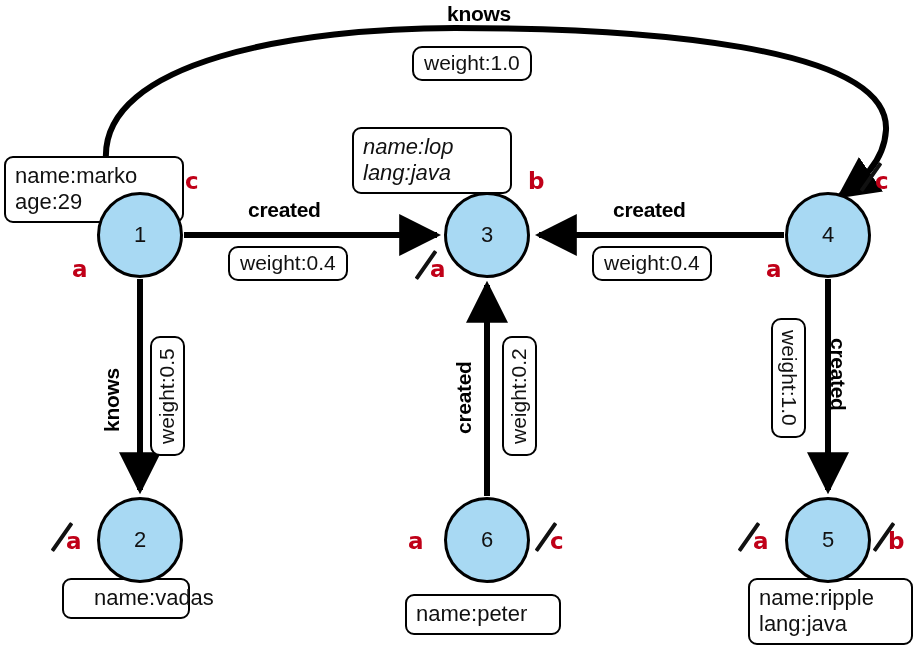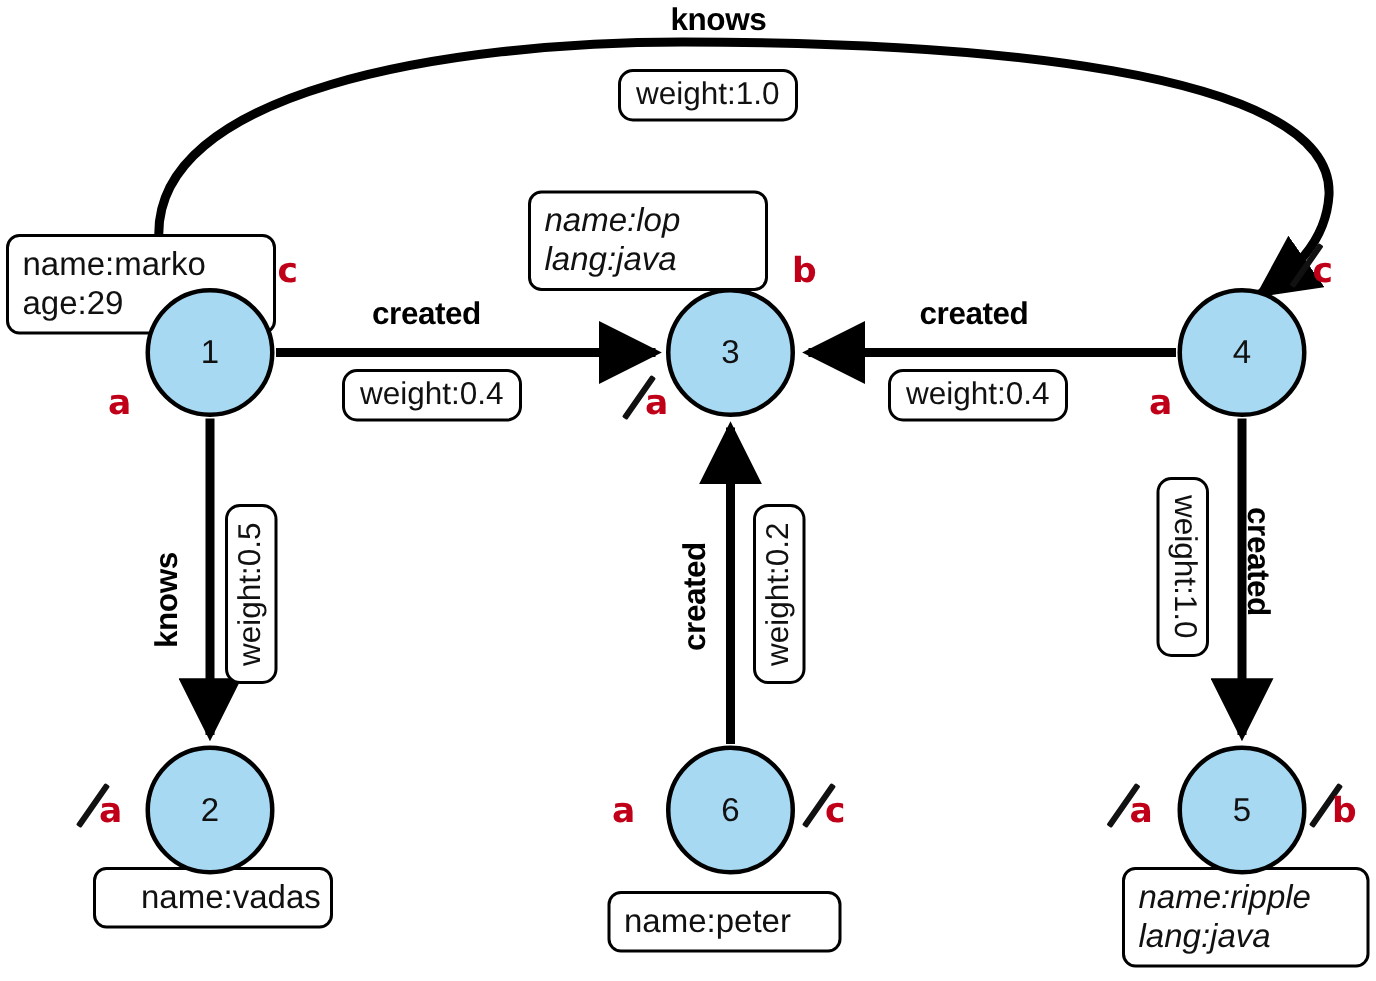--- a/index.html
+++ b/index.html
@@ -70,29 +70,29 @@
     <div>name:marko</div>
     <div>age:29</div>
   </div>
 
   <div class="propbox" style="left:352px;top:127px;width:160px;font-style:italic;">
     <div>name:lop</div>
     <div>lang:java</div>
   </div>
 
 
-  <div class="propbox" style="left:62px;top:578px;width:160px;padding-left:30px;">
+  <div class="propbox" style="left:62px;top:578px;width:128px;padding-left:30px;">
     <div>name:vadas</div>
   </div>
 
   <div class="propbox" style="left:405px;top:594px;width:156px;">
     <div>name:peter</div>
   </div>
 
-  <div class="propbox" style="left:748px;top:578px;width:165px;font-style:italic;">
+  <div class="propbox" style="left:748px;top:578px;width:165px;">
     <div>name:ripple</div>
     <div>lang:java</div>
   </div>
 
   <div class="vertex" style="left:97px;top:192px;width:86px;height:86px;">
     <span>1</span>
   </div>
   <div class="vertex" style="left:97px;top:497px;width:86px;height:86px;">
     <span>2</span>
   </div>

